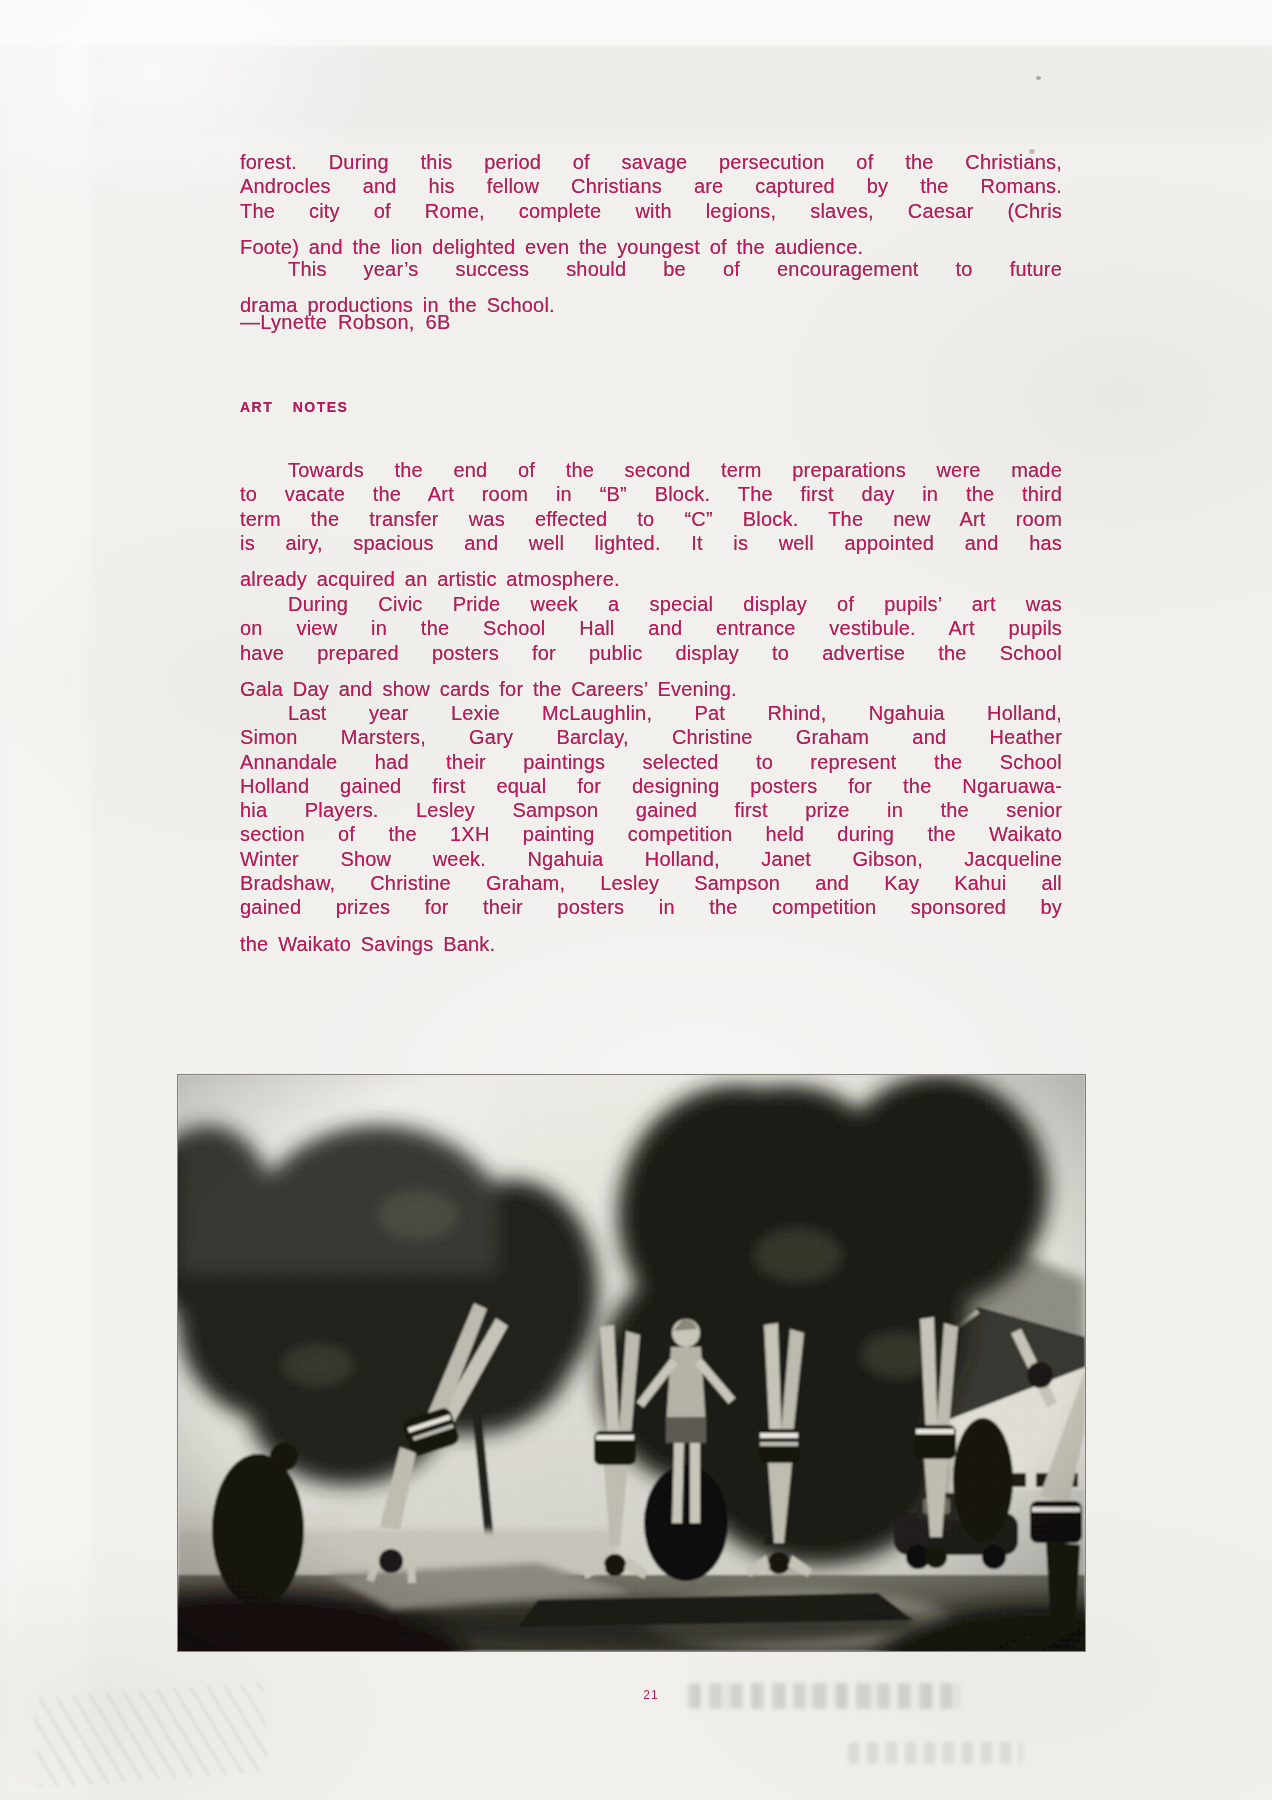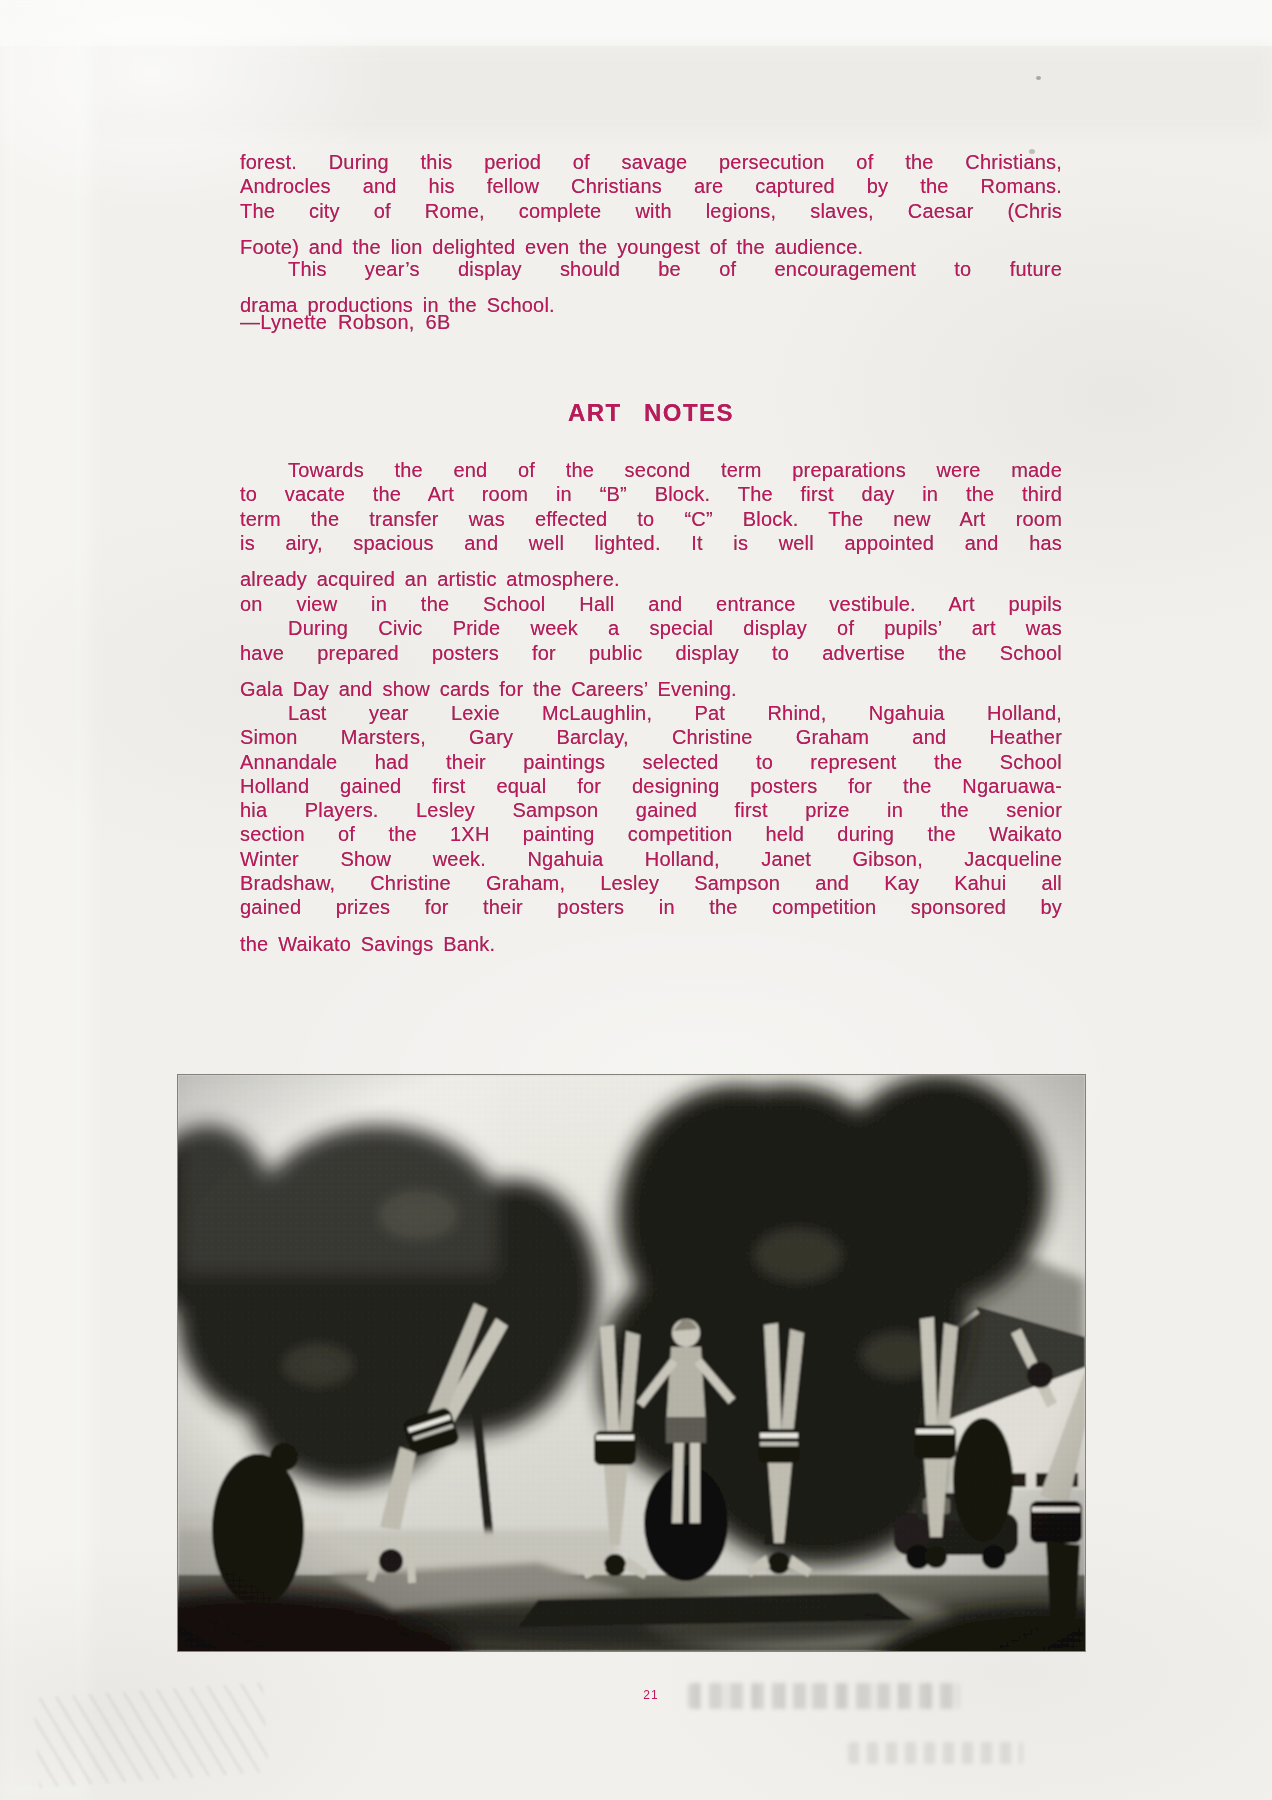--- a/index.html
+++ b/index.html
@@ -30,21 +30,21 @@
   .speck3{left:1033px;top:206px;width:4px;height:4px;opacity:.45;}
   
   .col{position:absolute;left:240px;width:822px;}
   .para{font-size:20px;line-height:24.3px;letter-spacing:.2px;word-spacing:4px;
         text-shadow:0 0 .5px rgba(38,37,31,.55);}
   .line{text-align:justify;text-align-last:justify;white-space:normal;}
   .para.short-last .line.last{text-align-last:left;margin-top:12px;}
   .para.indent .line.first{text-indent:48px;}
   .byline{font-size:20px;letter-spacing:.3px;word-spacing:5px;
           text-shadow:0 0 .5px rgba(38,37,31,.55);}
-  .heading{font-size:24px;font-weight:bold;text-align:center;letter-spacing:1.5px;word-spacing:14px;
+  .heading{font-size:14px;font-weight:bold;letter-spacing:1.5px;word-spacing:14px;
            text-shadow:0 0 .6px rgba(30,29,24,.6);}
   .caption{font-size:20px;font-weight:bold;text-align:center;letter-spacing:.3px;word-spacing:6px;
            text-shadow:0 0 .5px rgba(30,29,24,.6);}
   .pageno{font-size:12px;text-align:center;letter-spacing:1px;}
   
   .photo{position:absolute;left:178px;top:1075px;width:907px;height:576px;
          background:#dcdbd5;outline:1px solid #84827a;}
   .photo svg{display:block;width:100%;height:100%;}
   
   .ghost1{left:688px;top:1683px;width:272px;height:26px;border-radius:4px;opacity:.5;filter:blur(2px);
@@ -70,39 +70,39 @@
   <div class="speck speck3"></div>
 
   <div class="col para short-last" id="p1" style="top:150px">
       <div class="line first">forest. During this period of savage persecution of the Christians,</div>
       <div class="line">Androcles and his fellow Christians are captured by the Romans.</div>
       <div class="line">The city of Rome, complete with legions, slaves, Caesar (Chris</div>
       <div class="line last">Foote) and the lion delighted even the youngest of the audience.</div>
     </div>
 
   <div class="col para indent short-last" id="p2" style="top:257px">
-      <div class="line first">This year’s display should be of encouragement to future</div>
+      <div class="line first">This year’s success should be of encouragement to future</div>
       <div class="line last">drama productions in the School.</div>
     </div>
 
   <div class="col byline" style="top:311px">—Lynette Robson, 6B</div>
 
   <div class="col heading" style="top:399px">ART NOTES</div>
 
   <div class="col para indent short-last" style="top:458px">
       <div class="line first">Towards the end of the second term preparations were made</div>
       <div class="line">to vacate the Art room in “B” Block. The first day in the third</div>
       <div class="line">term the transfer was effected to “C” Block. The new Art room</div>
       <div class="line">is airy, spacious and well lighted. It is well appointed and has</div>
       <div class="line last">already acquired an artistic atmosphere.</div>
     </div>
 
   <div class="col para indent short-last" style="top:592px">
+      <div class="line first">During Civic Pride week a special display of pupils’ art was</div>
       <div class="line">on view in the School Hall and entrance vestibule. Art pupils</div>
-      <div class="line first">During Civic Pride week a special display of pupils’ art was</div>
       <div class="line">have prepared posters for public display to advertise the School</div>
       <div class="line last">Gala Day and show cards for the Careers’ Evening.</div>
     </div>
 
   <div class="col para indent short-last" style="top:701px">
       <div class="line first">Last year Lexie McLaughlin, Pat Rhind, Ngahuia Holland,</div>
       <div class="line">Simon Marsters, Gary Barclay, Christine Graham and Heather</div>
       <div class="line">Annandale had their paintings selected to represent the School</div>
       <div class="line">Holland gained first equal for designing posters for the Ngaruawa-</div>
       <div class="line">hia Players. Lesley Sampson gained first prize in the senior</div>

